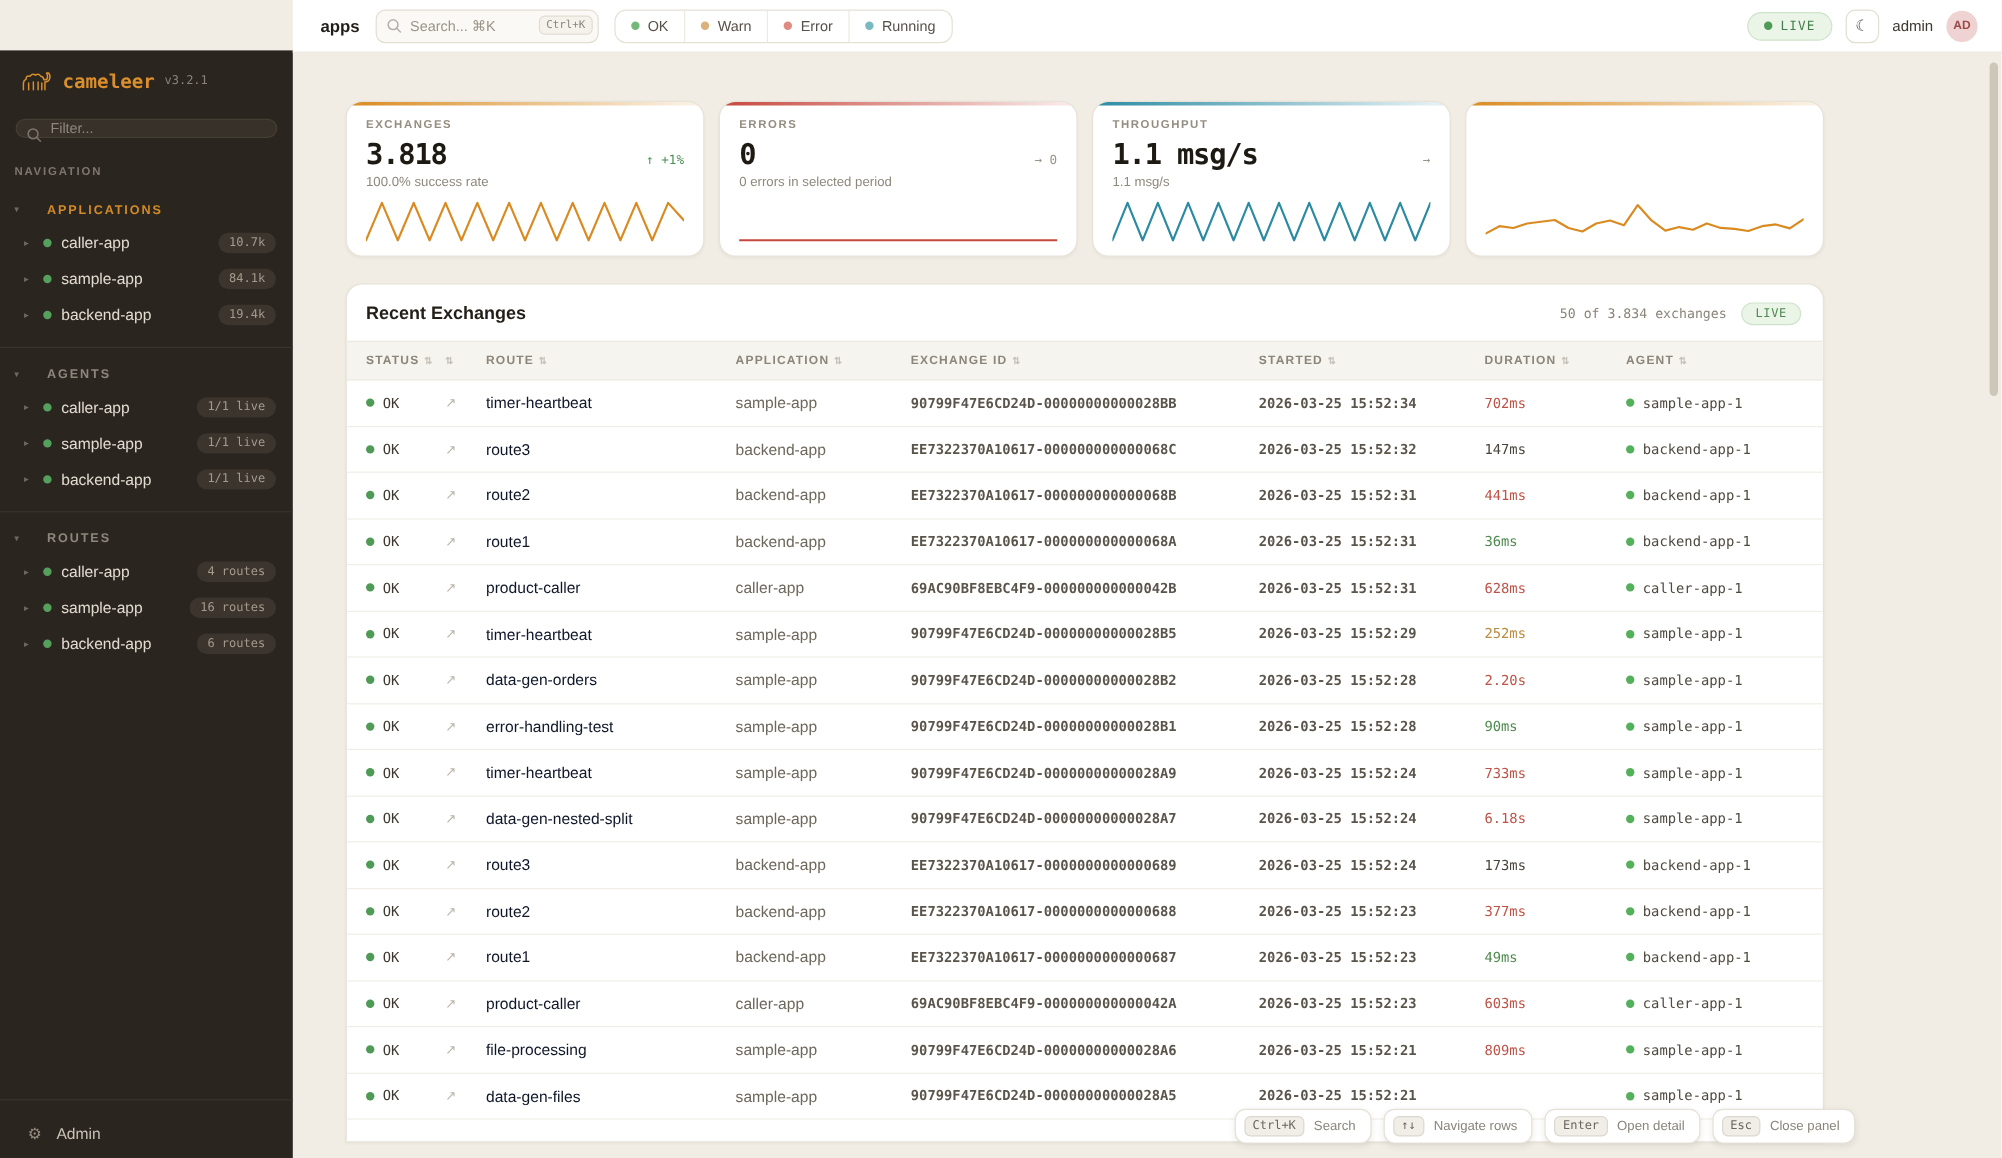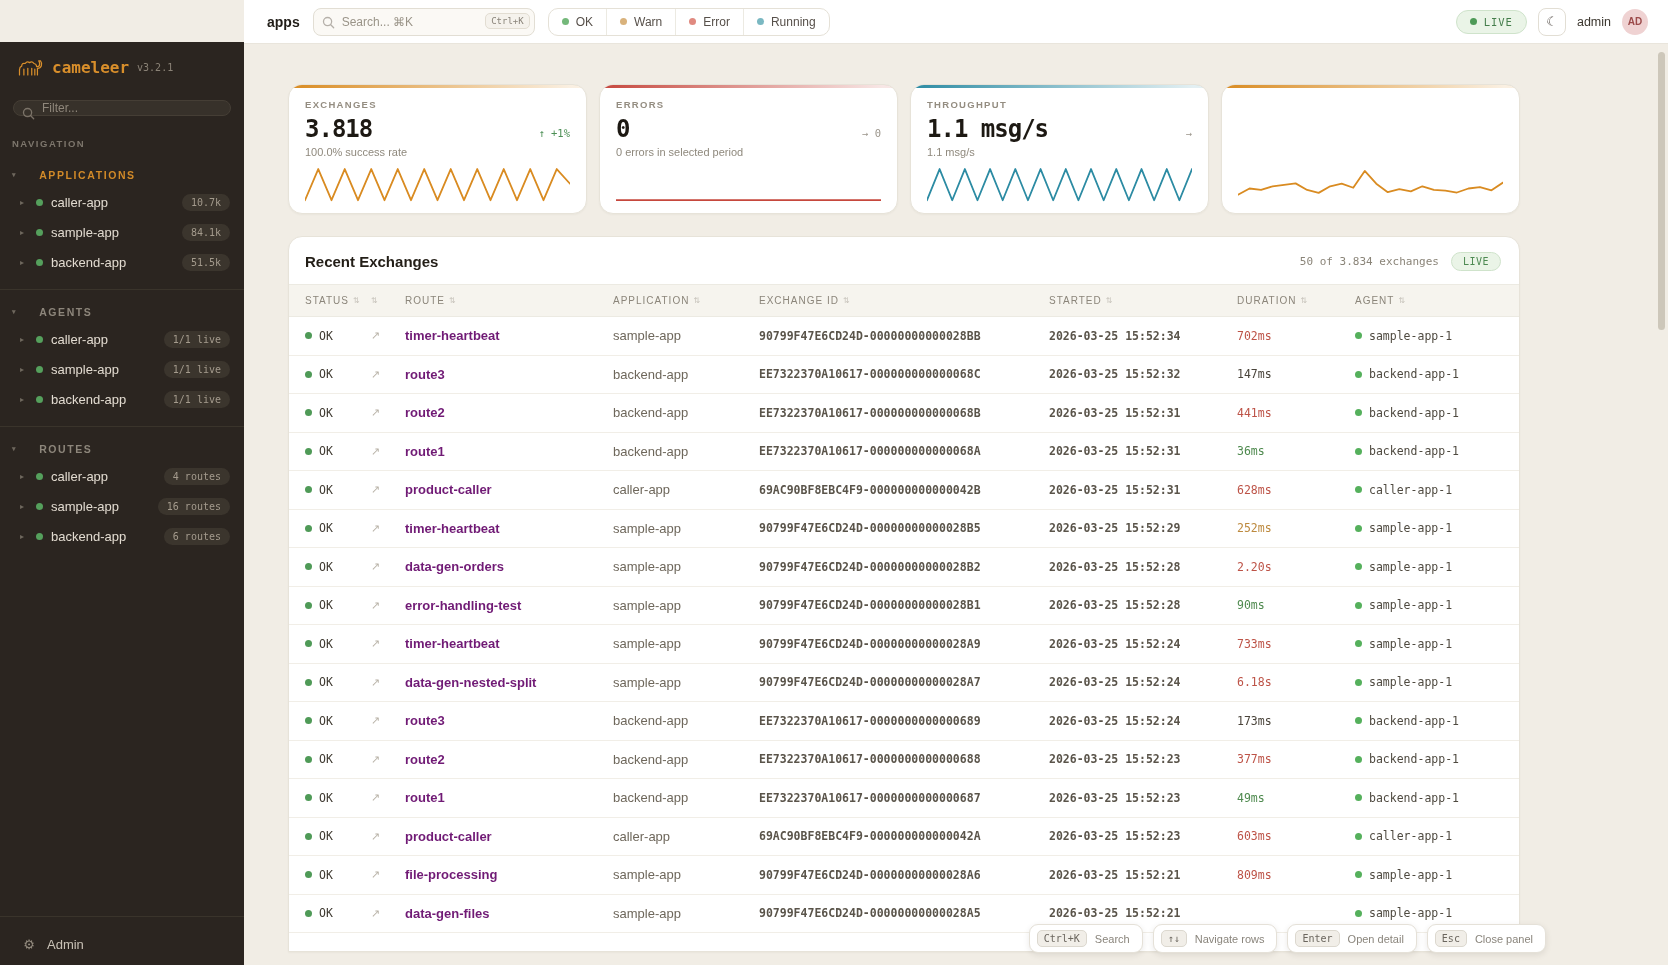--- a/index.html
+++ b/index.html
@@ -31,21 +31,21 @@
   .side-footer { margin-top:auto; border-top:1px solid #3a342b; padding:12px 0 16px 0; }
   .foot-item { display:flex; align-items:center; gap:11px; padding:8px 22px; font-size:13px; color:#c9c2b6; cursor:pointer; }
   .foot-item .fi { color:#948c7f; font-size:13px; width:14px; text-align:center; }
 
   
   .main { flex:1; display:flex; flex-direction:column; height:100%; position:relative; }
 
   
   .topbar { height:44px; background:#ffffff; border-bottom:1px solid #e9e5dc; display:flex; align-items:center; gap:13px; padding:0 20px 0 23px; }
   .context-label { font-size:14px; font-weight:bold; color:#211d18; }
-  .search-wrap { position:relative; width:222px; }
+  .search-wrap { position:relative; width:186px; }
   .search-input { width:100%; height:28px; border:1px solid #e2ded4; background:#fbf9f5; border-radius:8px; font-size:12px; color:#57504a; padding:0 56px 0 28px; outline:none; }
   .search-input::placeholder { color:#9a9488; }
   .search-icon { position:absolute; left:9px; top:7px; opacity:.55; }
   .search-kbd { position:absolute; right:5px; top:5px; font-family:"DejaVu Sans Mono", monospace; font-size:9px; color:#8a847a; border:1px solid #e2ddd2; background:#f5f2ec; border-radius:5px; padding:2px 5px; }
   .chip-group { display:flex; background:#fff; border:1px solid #e5e1d7; border-radius:10px; overflow:hidden; }
   .chip { display:flex; align-items:center; gap:7px; padding:6px 13px; font-size:12px; color:#57504a; border-right:1px solid #eceae2; cursor:pointer; }
   .chip:last-child { border-right:none; }
   .chip .dot { width:7px; height:7px; border-radius:50%; }
   .time-track { display:flex; align-items:center; background:#eae6dc; border-radius:10px; padding:3px; }
   .time-btn { font-size:12px; color:#6f695f; padding:4px 12px; border-radius:7px; cursor:pointer; white-space:nowrap; }
@@ -76,29 +76,29 @@
 
   
   .table-card { margin-top:22px; width:1232px; background:#fff; border:1px solid #e7e3d9; border-radius:14px 14px 0 0; height:716px; overflow:hidden; box-shadow:0 1px 2px rgba(60,50,35,.04); }
   .table-head { display:flex; align-items:center; justify-content:space-between; padding:15px 18px 13px 16px; }
   .table-title { font-size:15px; font-weight:bold; color:#231e17; }
   .table-meta { display:flex; align-items:center; gap:12px; }
   .meta-count { font-family:"DejaVu Sans Mono", monospace; font-size:11px; color:#8a8478; }
   .mini-live { border:1px solid #cfe3cb; background:#eaf4e7; color:#4d8a52; font-family:"DejaVu Sans Mono", monospace; font-size:10px; letter-spacing:.5px; border-radius:999px; padding:3px 11px; }
   .grid-row { display:grid; grid-template-columns:82px 34px 208px 146px 290px 188px 118px auto; align-items:center; }
   .thead { background:#f6f4ee; border-top:1px solid #eceae2; border-bottom:1px solid #eceae2; height:33px; }
-  .th { font-size:10px; font-weight:normal; letter-spacing:1px; color:#8b857a; display:flex; align-items:center; gap:4px; cursor:pointer;text-align:center; }
+  .th { font-size:10px; font-weight:bold; letter-spacing:1px; color:#8b857a; display:flex; align-items:center; gap:4px; cursor:pointer;text-align:center; }
   .th .sort { font-size:8px; opacity:.45; }
   .th:first-child, .td:first-child { padding-left:16px; }
   .tr { height:38.5px; border-bottom:1px solid #f1eee7; cursor:pointer; }
   .td { font-size:13px; color:#2b261f; overflow:hidden; white-space:nowrap; }
   .td.status { display:flex; align-items:center; gap:7px; font-family:"DejaVu Sans Mono", monospace; font-size:11.5px; color:#3e3930; }
   .td.status .dot { width:7px; height:7px; border-radius:50%; background:#4f9a57; }
   .td.openlink { color:#b9b3a8; font-size:11px; }
-  .td.route { font-weight:bold; color:#701a75; }
+  .td.route { font-weight:normal; color:#0f172a; }
   .td.app { color:#6e675b; }
   .td.xid, .td.started { font-family:"DejaVu Sans Mono", monospace; font-size:11.5px; color:#5a544a;font-weight:bold; }
   .td.dur { font-family:"DejaVu Sans Mono", monospace; font-size:11.5px; }
   .dur-red { color:#bd5347; } .dur-amber { color:#bd8a3f; } .dur-green { color:#4f8a4f; } .dur-neutral { color:#4a443b; }
   .td.agent { display:flex; align-items:center; gap:7px; font-family:"DejaVu Sans Mono", monospace; font-size:11.5px; color:#4f4a40; }
   .td.agent .dot { width:7px; height:7px; border-radius:50%; background:#55b05c; }
 
   
   .shortcut-bar { position:absolute; right:122px; bottom:12px; display:flex; gap:10px; }
   .sc-pill { display:flex; align-items:center; gap:8px; background:#fff; border:1px solid #e5e1d8; border-radius:9px; padding:5px 12px 5px 7px; box-shadow:0 2px 6px rgba(50,42,30,.10); }
@@ -145,21 +145,21 @@
           <div class="side-item">
             <span class="chev">▸</span>
             <span class="dot"></span>
             <span class="nm">sample-app</span>
             <span class="badge">84.1k</span>
           </div>
           <div class="side-item">
             <span class="chev">▸</span>
             <span class="dot"></span>
             <span class="nm">backend-app</span>
-            <span class="badge">51.5k</span>
+            <span class="badge">19.4k</span>
           </div>
         </div>
         <div class="nav-section">
           <div class="section-header">
             <span class="caret">▾</span>
             <span>AGENTS</span>
           </div>
           <div class="side-item">
             <span class="chev">▸</span>
             <span class="dot"></span>

